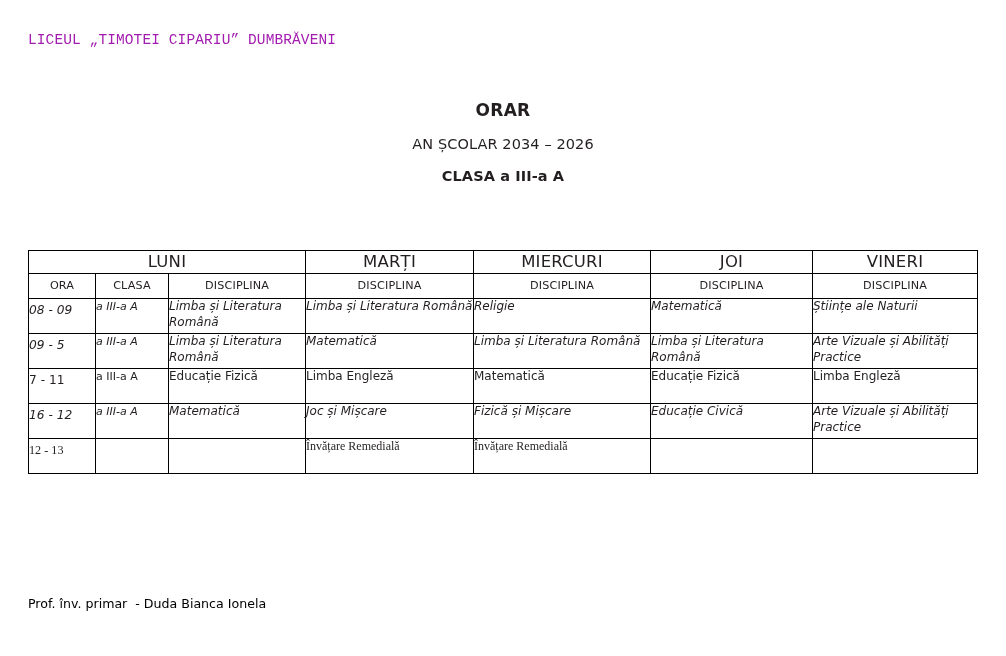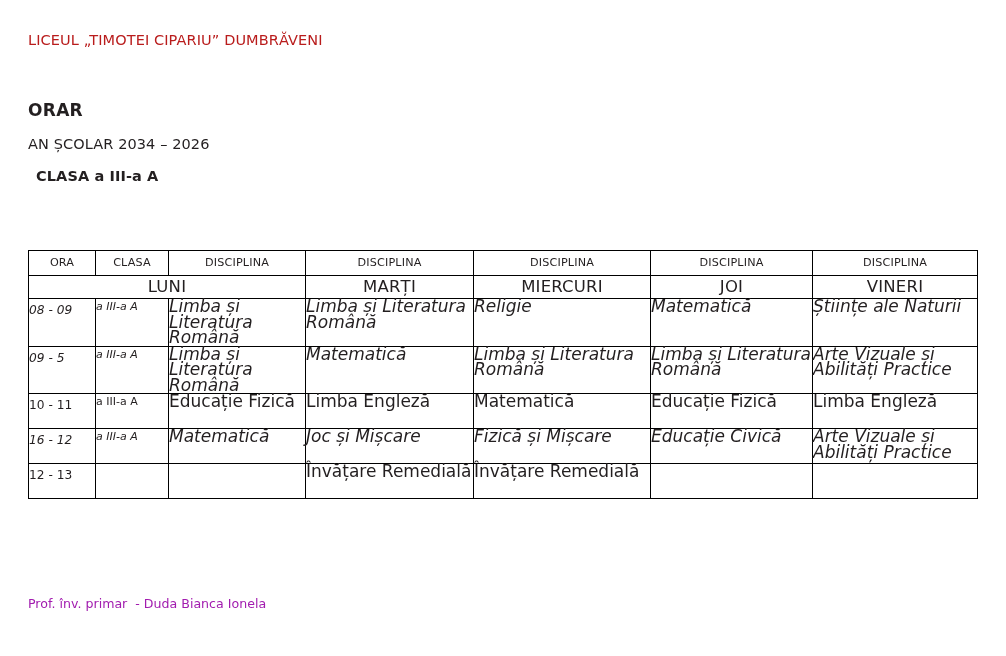--- a/index.html
+++ b/index.html
@@ -15,28 +15,29 @@
     position: relative;
     overflow: hidden;
   }
   .school-name {
     position: absolute;
     left: 28px;
     top: 32px;
     font-size: 14.5px;
     letter-spacing: 0.1px;
     white-space: nowrap;
-    color: #b91c1c;
+    color: #a21caf;
+    font-family: Liberation Mono, monospace;
   }
   .titles {
     position: absolute;
     left: 28px;
     top: 100px;
     width: 950px;
-    text-align: left;
+    text-align: center;
   }
   .title-main {
     font-size: 17px;
     font-weight: bold;
     letter-spacing: 0.3px;
     margin: 0 0 16px 0;
   }
   .title-year {
     font-size: 14.5px;
     font-weight: normal;
@@ -75,41 +76,41 @@
   .sub-head {
     text-align: center;
     font-size: 11.2px;
     font-weight: bold;
     height: 24px;
     line-height: 24px;
     letter-spacing: 0.15px;
     vertical-align: middle;
   }
   td.cell {
-    font-size: 17px;
+    font-size: 12px;
     line-height: 15.5px;
     padding: 5px 7px 5px 8px;
     height: 30px;
   }
   td.cell.ora {
     font-size: 12.2px;
     padding-top: 4px;
   }
   td.cell.clasa {
     font-size: 11px;
   }
   tr.r1 td, tr.r2 td, tr.r4 td { height: 30px; font-style: italic; }
   tr.r3 td { height: 30px; }
-  tr.r5 td { height: 30px; }
+  tr.r5 td { height: 30px; font-family: Liberation Serif, serif; }
   .footer-note {
     position: absolute;
     left: 28px;
     top: 596px;
     font-size: 12.6px;
-    color: #a21caf;
+    color: #000000;
     white-space: pre;
   }
   .col-ora    { width: 67px; }
   .col-clasa  { width: 73px; }
   .col-luni   { width: 137px; }
   .col-marti  { width: 168px; }
   .col-mierc  { width: 177px; }
   .col-joi    { width: 162px; }
   .col-vineri { width: 165px; }
 </style>
@@ -129,35 +130,35 @@
     <col class="col-ora">
       <col class="col-clasa">
       <col class="col-luni">
     <col class="col-marti">
       <col class="col-mierc">
       <col class="col-joi">
       <col class="col-vineri">
   </colgroup>
   <thead>
     <tr>
-      <th class="sub-head">ORA</th>
-      <th class="sub-head">CLASA</th>
-      <th class="sub-head">DISCIPLINA</th>
-      <th class="sub-head">DISCIPLINA</th>
-      <th class="sub-head">DISCIPLINA</th>
-      <th class="sub-head">DISCIPLINA</th>
-      <th class="sub-head">DISCIPLINA</th>
-    </tr>
-    <tr>
       <th class="day-head" colspan="3">LUNI</th>
       <th class="day-head">MARȚI</th>
       <th class="day-head">MIERCURI</th>
       <th class="day-head">JOI</th>
       <th class="day-head">VINERI</th>
     </tr>
+    <tr>
+      <th class="sub-head">ORA</th>
+      <th class="sub-head">CLASA</th>
+      <th class="sub-head">DISCIPLINA</th>
+      <th class="sub-head">DISCIPLINA</th>
+      <th class="sub-head">DISCIPLINA</th>
+      <th class="sub-head">DISCIPLINA</th>
+      <th class="sub-head">DISCIPLINA</th>
+    </tr>
   </thead>
   <tbody>
     <tr class="r1">
       <td class="cell ora">08 - 09</td>
       <td class="cell clasa">a III-a A</td>
       <td class="cell">Limba și Literatura Română</td>
       <td class="cell">Limba și Literatura Română</td>
       <td class="cell">Religie</td>
       <td class="cell">Matematică</td>
       <td class="cell">Științe ale Naturii</td>
@@ -165,21 +166,21 @@
     <tr class="r2">
       <td class="cell ora">09 - 5</td>
       <td class="cell clasa">a III-a A</td>
       <td class="cell">Limba și Literatura Română</td>
       <td class="cell">Matematică</td>
       <td class="cell">Limba și Literatura Română</td>
       <td class="cell">Limba și Literatura Română</td>
       <td class="cell">Arte Vizuale și Abilități Practice</td>
     </tr>
     <tr class="r3">
-      <td class="cell ora">10 - 11</td>
+      <td class="cell ora">7 - 11</td>
       <td class="cell clasa">a III-a A</td>
       <td class="cell">Educație Fizică</td>
       <td class="cell">Limba Engleză</td>
       <td class="cell">Matematică</td>
       <td class="cell">Educație Fizică</td>
       <td class="cell">Limba Engleză</td>
     </tr>
     <tr class="r4">
       <td class="cell ora">16 - 12</td>
       <td class="cell clasa">a III-a A</td>

